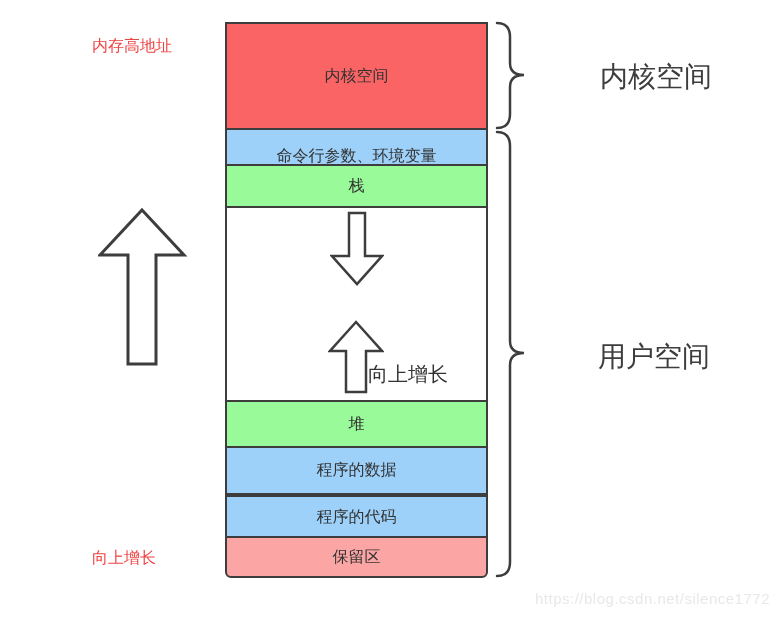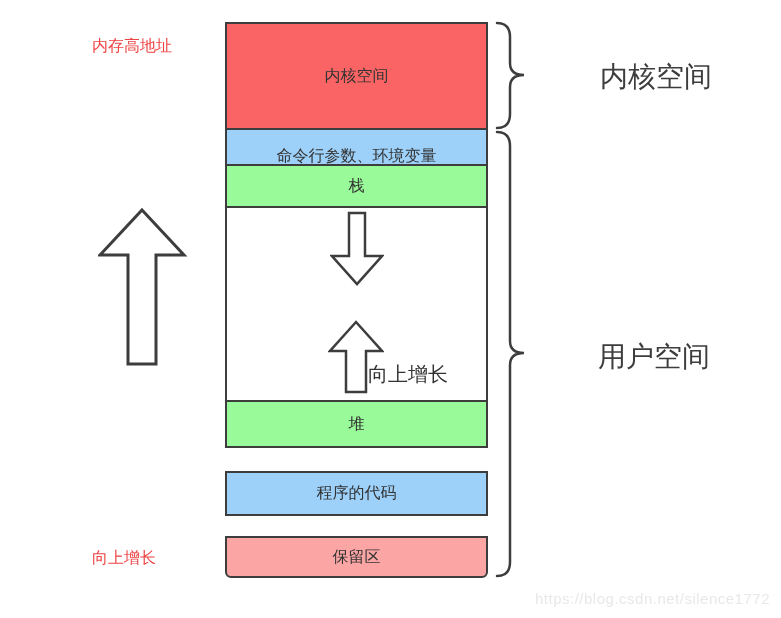--- a/index.html
+++ b/index.html
@@ -32,21 +32,21 @@
     font-size: 16px;
     color: #333333;
     white-space: nowrap;
   }
   #region-kernel       { top: 22px;  height: 108px; }
   #region-cmdline-env  { top: 128px; height: 56px;  }
   #region-stack        { top: 164px; height: 44px;  }
   #region-growth-gap   { top: 206px; height: 196px; background: #ffffff; }
   #region-heap         { top: 400px; height: 48px;  }
   #region-program-data { top: 446px; height: 49px;  }
-  #region-program-code { top: 471px; height: 45px;  }
+  #region-program-code { top: 495px; height: 45px;  }
   #region-reserved     { top: 536px; height: 42px;  background: #fca5a5; border-radius: 0 0 6px 6px; }
 
   .arrow-svg { position: absolute; }
   #left-up-arrow   { left: 98px;  top: 207px; }
   #down-arrow      { left: 330px; top: 211px; }
   #inner-up-arrow  { left: 328px; top: 320px; }
 
   #label-grow-up {
     position: absolute;
     left: 368px;
@@ -95,20 +95,23 @@
   <div id="region-cmdline-env" class="mem-box" style="background: rgb(157, 209, 250);">
     <span>命令行参数、环境变量</span>
   </div>
   <div id="region-stack" class="mem-box" style="background: rgb(152, 250, 152);">
     <span>栈</span>
   </div>
   <div id="region-growth-gap" class="mem-box"></div>
   <div id="region-heap" class="mem-box" style="background: rgb(152, 250, 152);">
     <span>堆</span>
   </div>
+  <div id="region-program-data" class="mem-box" style="background: rgb(157, 209, 250);">
+    <span>程序的数据</span>
+  </div>
   <div id="region-program-code" class="mem-box" style="background: rgb(157, 209, 250);">
     <span>程序的代码</span>
   </div>
   <div id="region-reserved" class="mem-box">
     <span>保留区</span>
   </div>
 
   <svg id="down-arrow" class="arrow-svg" width="54" height="76" viewBox="0 0 54 76">
     <polygon points="19,2 35,2 35,45 52,45 27,73 2,45 19,45" fill="#ffffff" stroke="#3d3d3d" stroke-width="2.5" stroke-linejoin="miter"></polygon>
   </svg>

